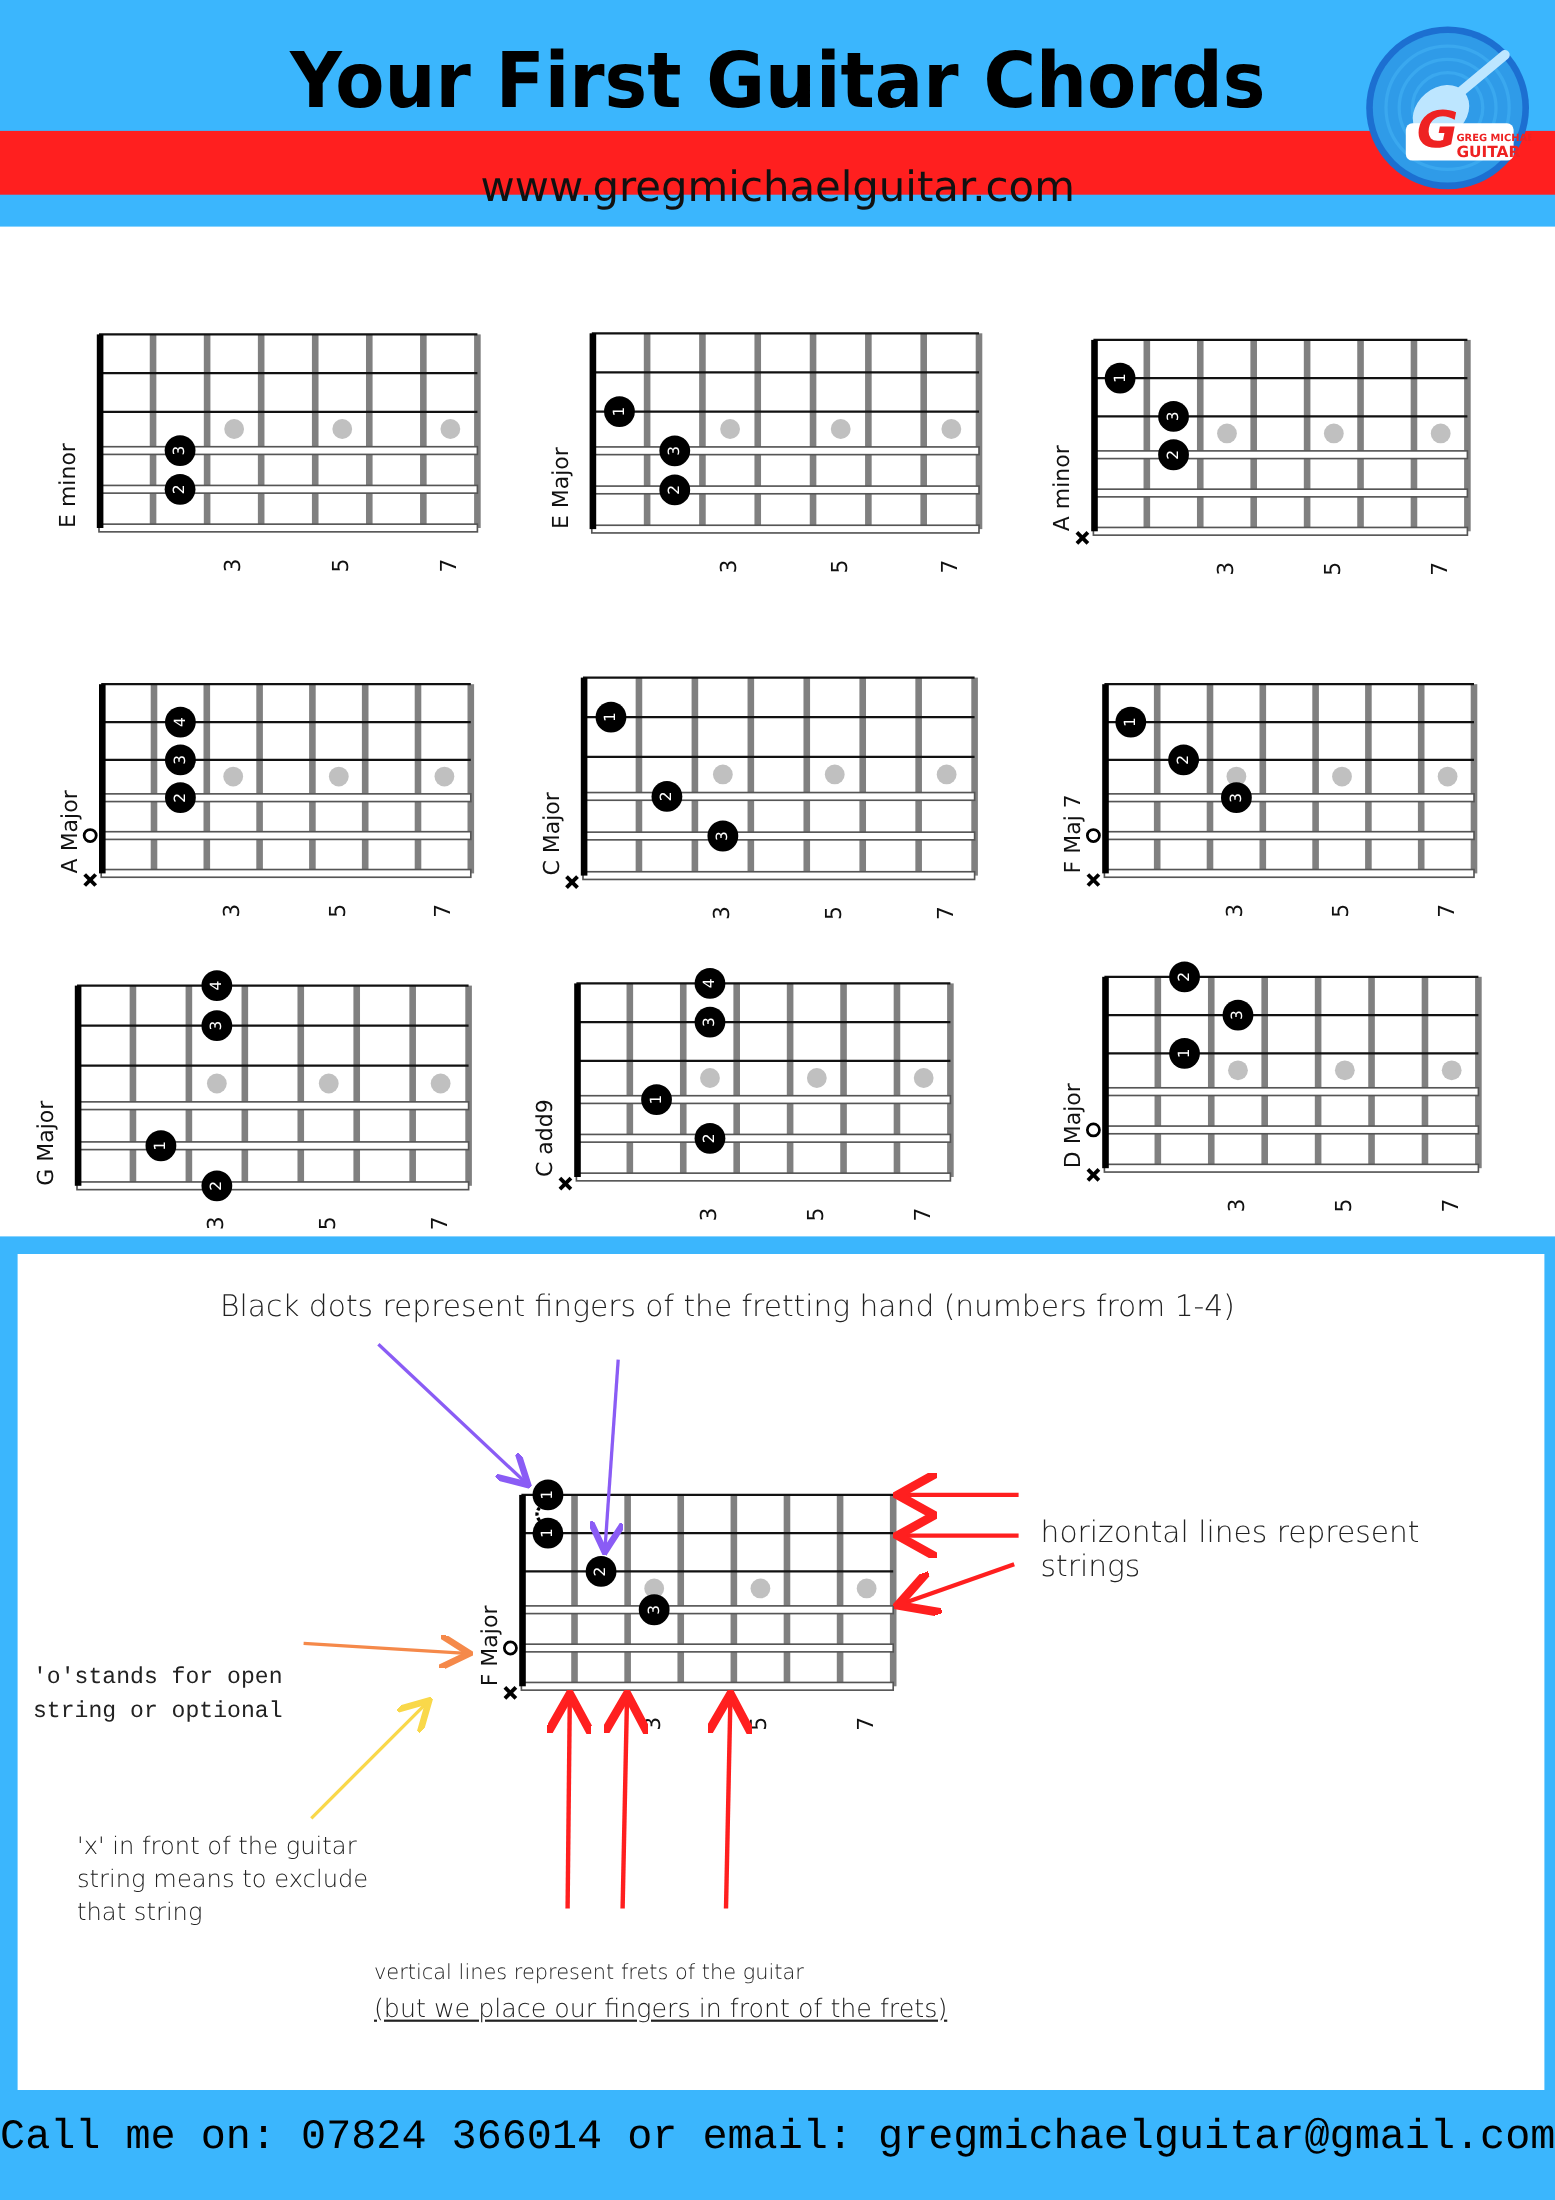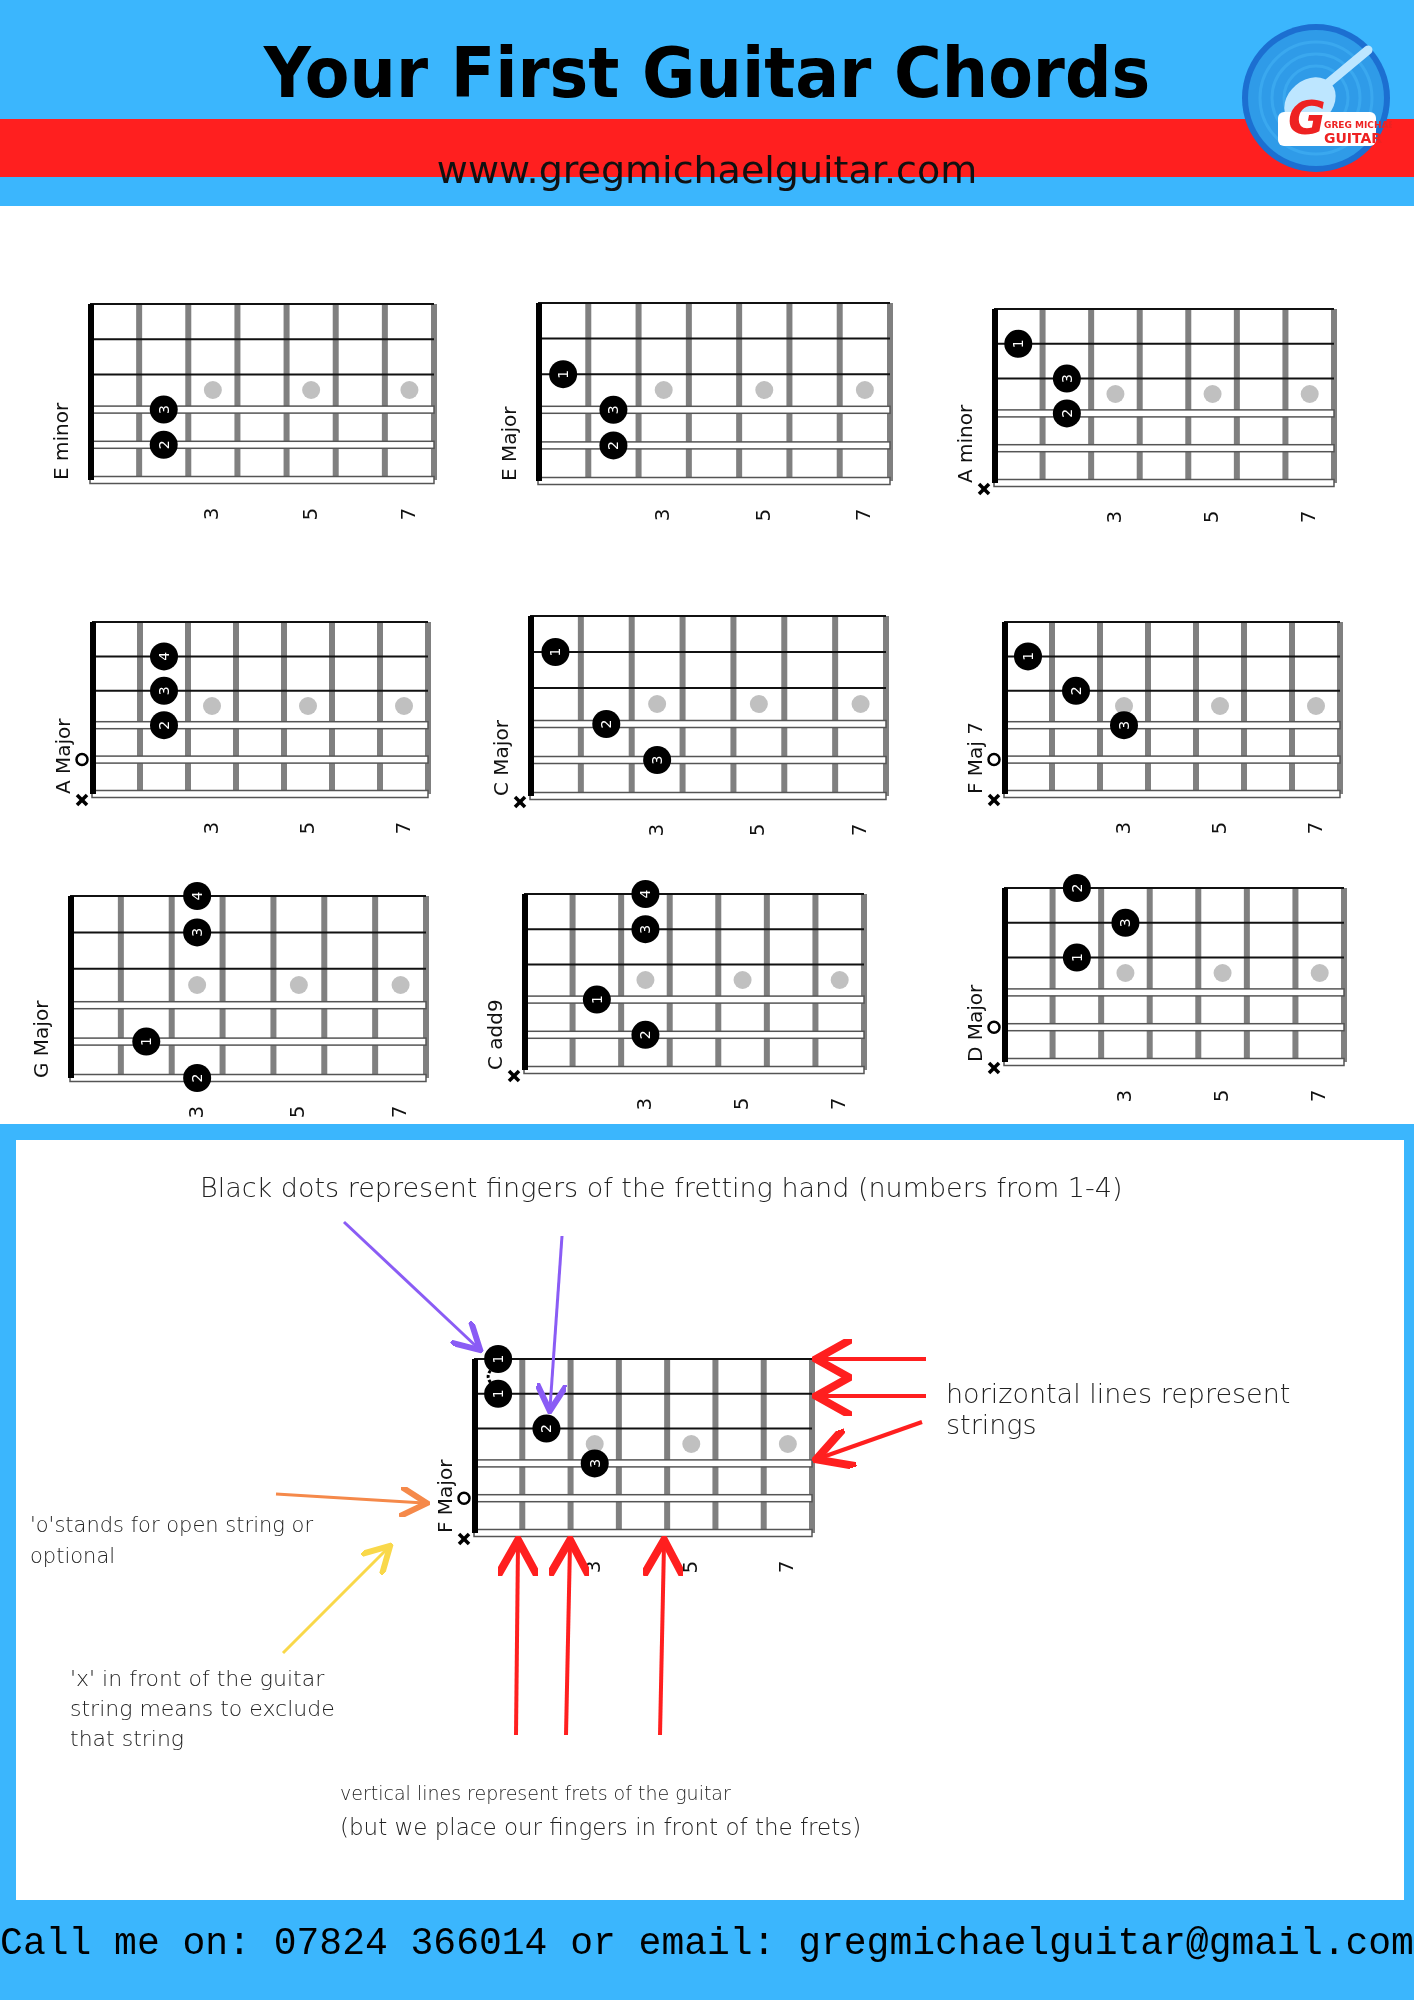--- a/index.html
+++ b/index.html
@@ -429,18 +429,18 @@
   <line x1="922" y1="1422" x2="820" y2="1458" stroke="#ff1f1f" stroke-width="4" marker-end="url(#ah-red)"></line>
   <line x1="516" y1="1735" x2="518" y2="1544" stroke="#ff1f1f" stroke-width="4" marker-end="url(#ah-red)"></line>
   <line x1="566" y1="1735" x2="570" y2="1544" stroke="#ff1f1f" stroke-width="4" marker-end="url(#ah-red)"></line>
   <line x1="660" y1="1735" x2="664" y2="1544" stroke="#ff1f1f" stroke-width="4" marker-end="url(#ah-red)"></line>
   <line x1="276" y1="1494" x2="424" y2="1503" stroke="#f5894a" stroke-width="3" marker-end="url(#ah-orange)"></line>
   <line x1="283" y1="1653" x2="388" y2="1548" stroke="#f9d84a" stroke-width="3" marker-end="url(#ah-yellow)"></line>
 </svg>
 
 <div class="note" style="left:200px; top:1172px; width:1074px; font-size:27px;">Black dots represent fingers of the fretting hand (numbers from 1-4)</div>
 <div class="note" style="left:946px; top:1378px; width:440px; font-size:27px;">horizontal lines represent strings</div>
-<div class="note" style="left:30px; top:1510px; width:300px; font-size:21px; line-height:31px;">'o'stands for open string or optional</div>
+<div class="note" style="left:30px; top:1510px; width:300px; font-size:21px; line-height:31px;font-family:Liberation Mono, monospace;">'o'stands for open string or optional</div>
 <div class="note" style="left:70px; top:1664px; width:290px; font-size:22px; line-height:30px;">'x' in front of the guitar string means to exclude that string</div>
 <div class="note" style="left:340px; top:1782px; width:560px; font-size:19px;">vertical lines represent frets of the guitar</div>
-<div class="note" style="left:340px; top:1814px; width:560px; font-size:23px;">(but we place our fingers in front of the frets)</div>
+<div class="note" style="left:340px; top:1814px; width:560px; font-size:23px;text-decoration:underline;">(but we place our fingers in front of the frets)</div>
 
 <div class="footer-text">Call me on: 07824 366014 or email: gregmichaelguitar@gmail.com</div>
 
 </body></html>

